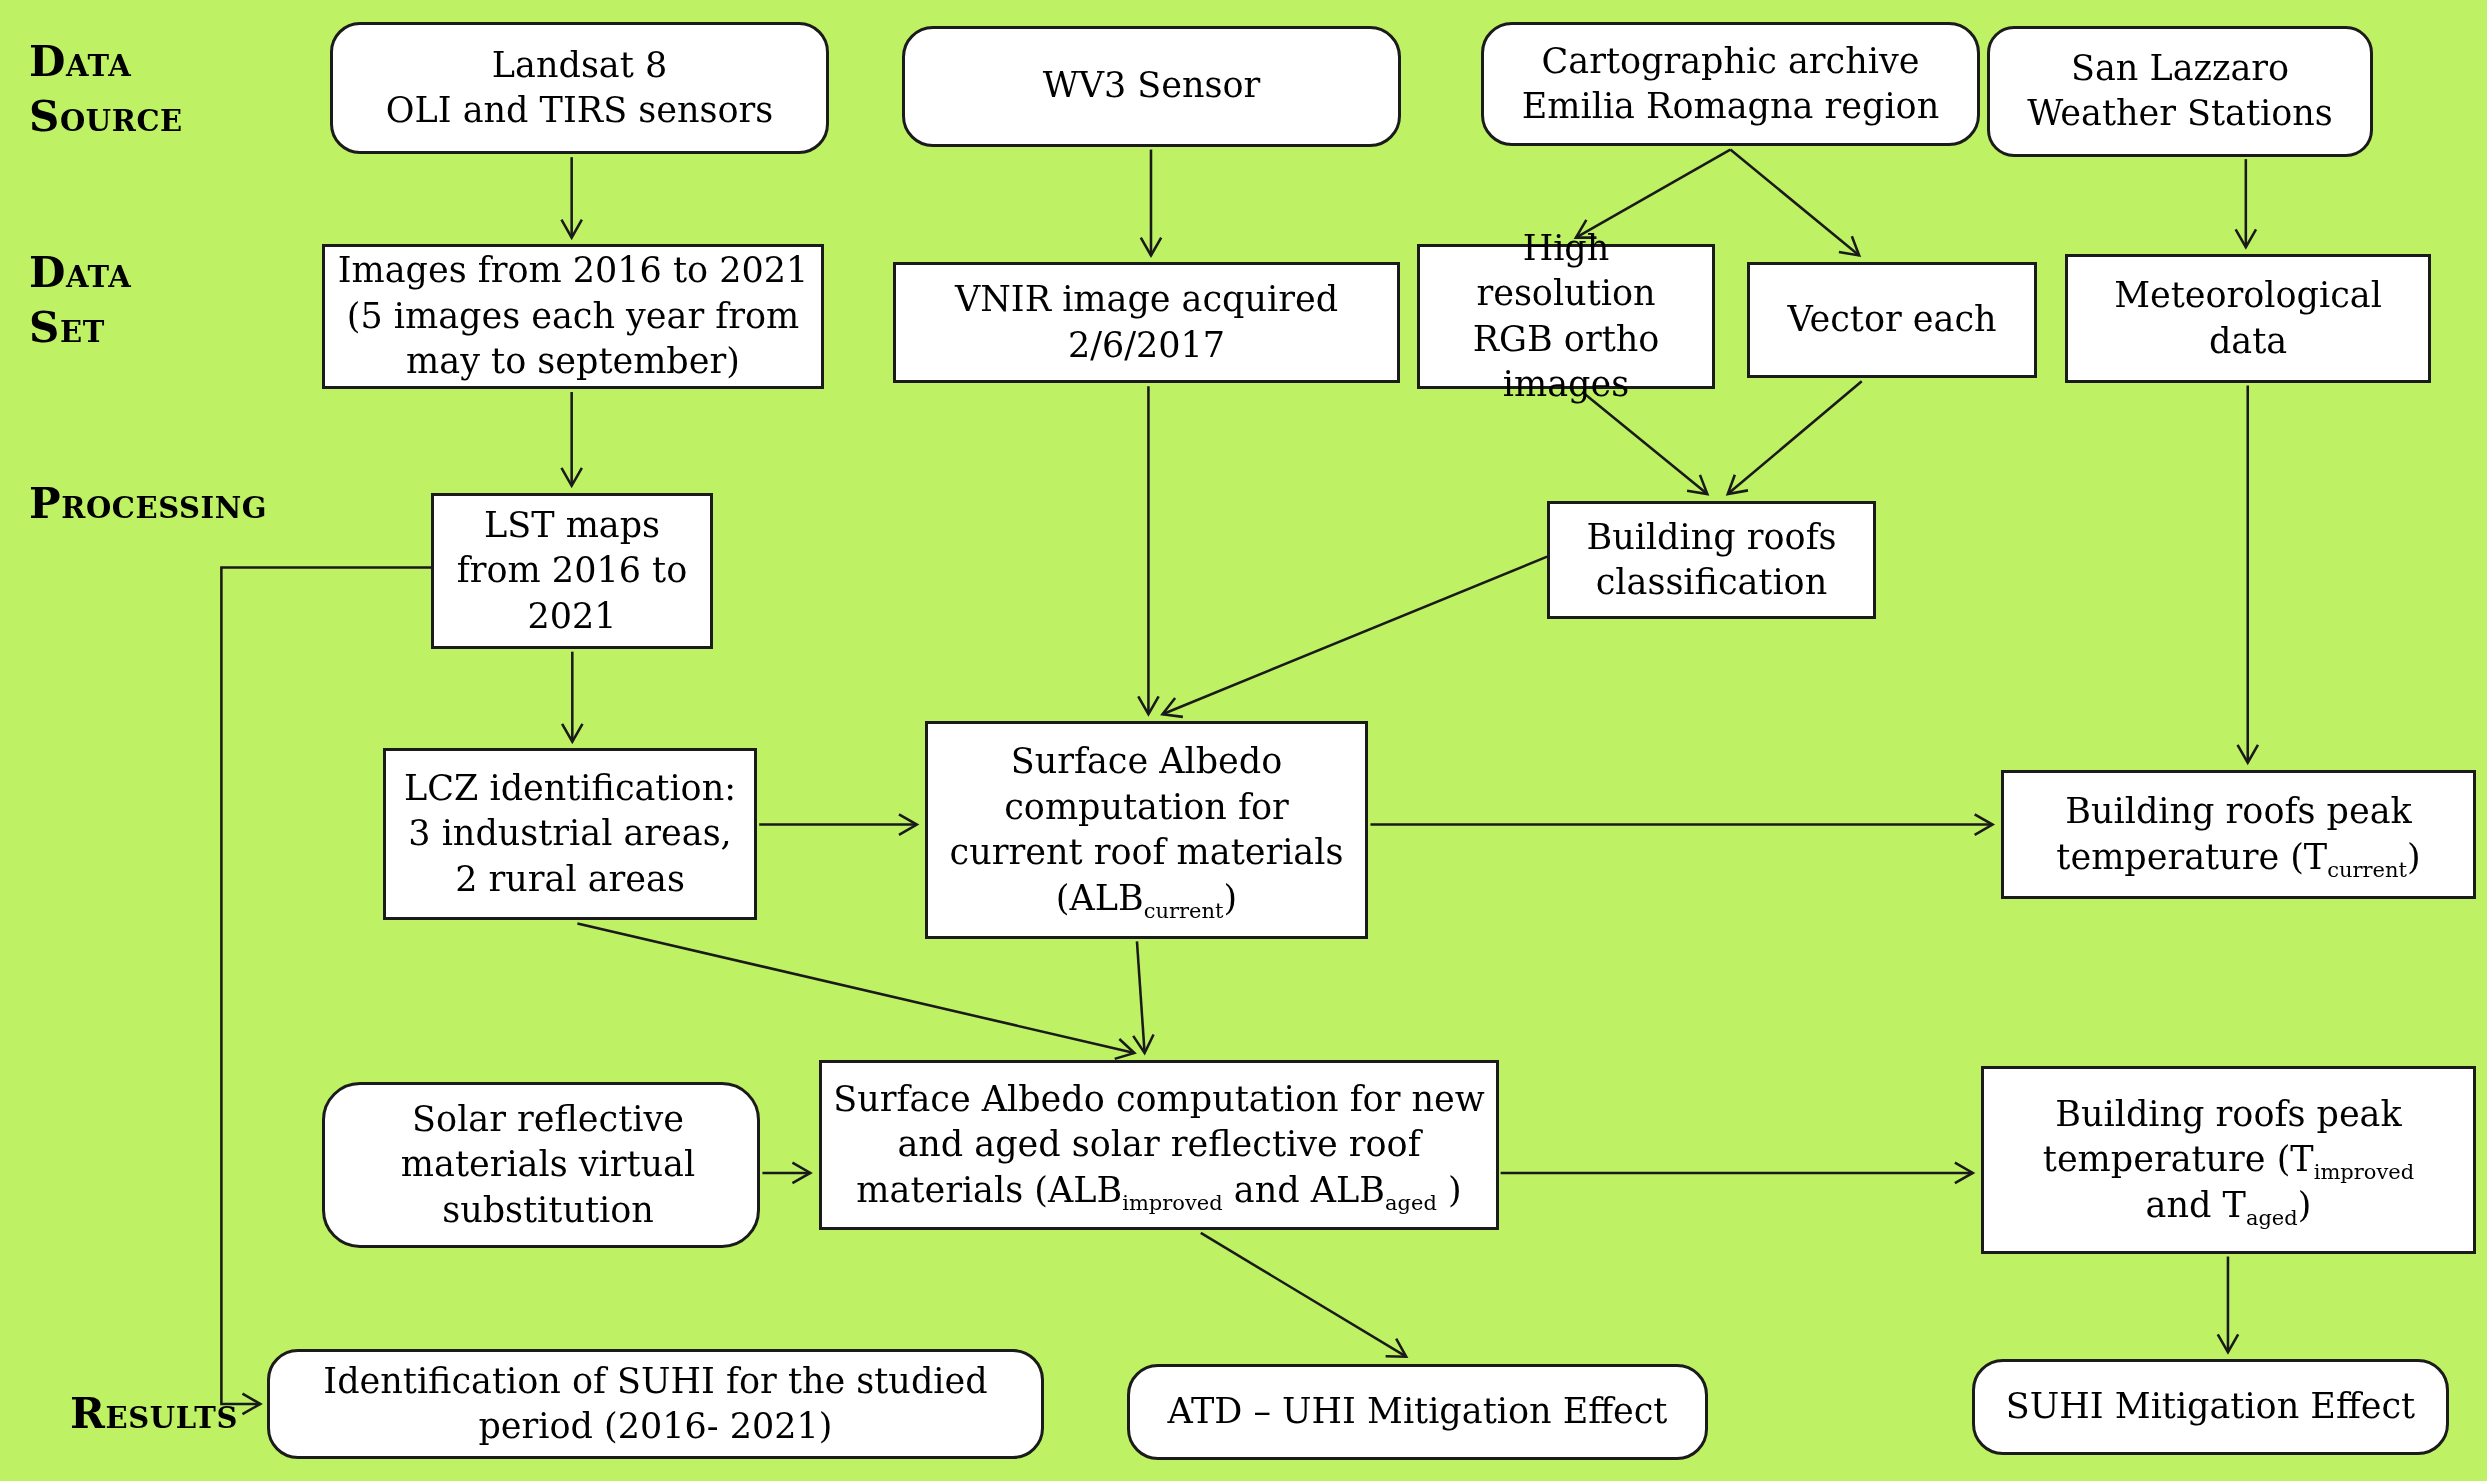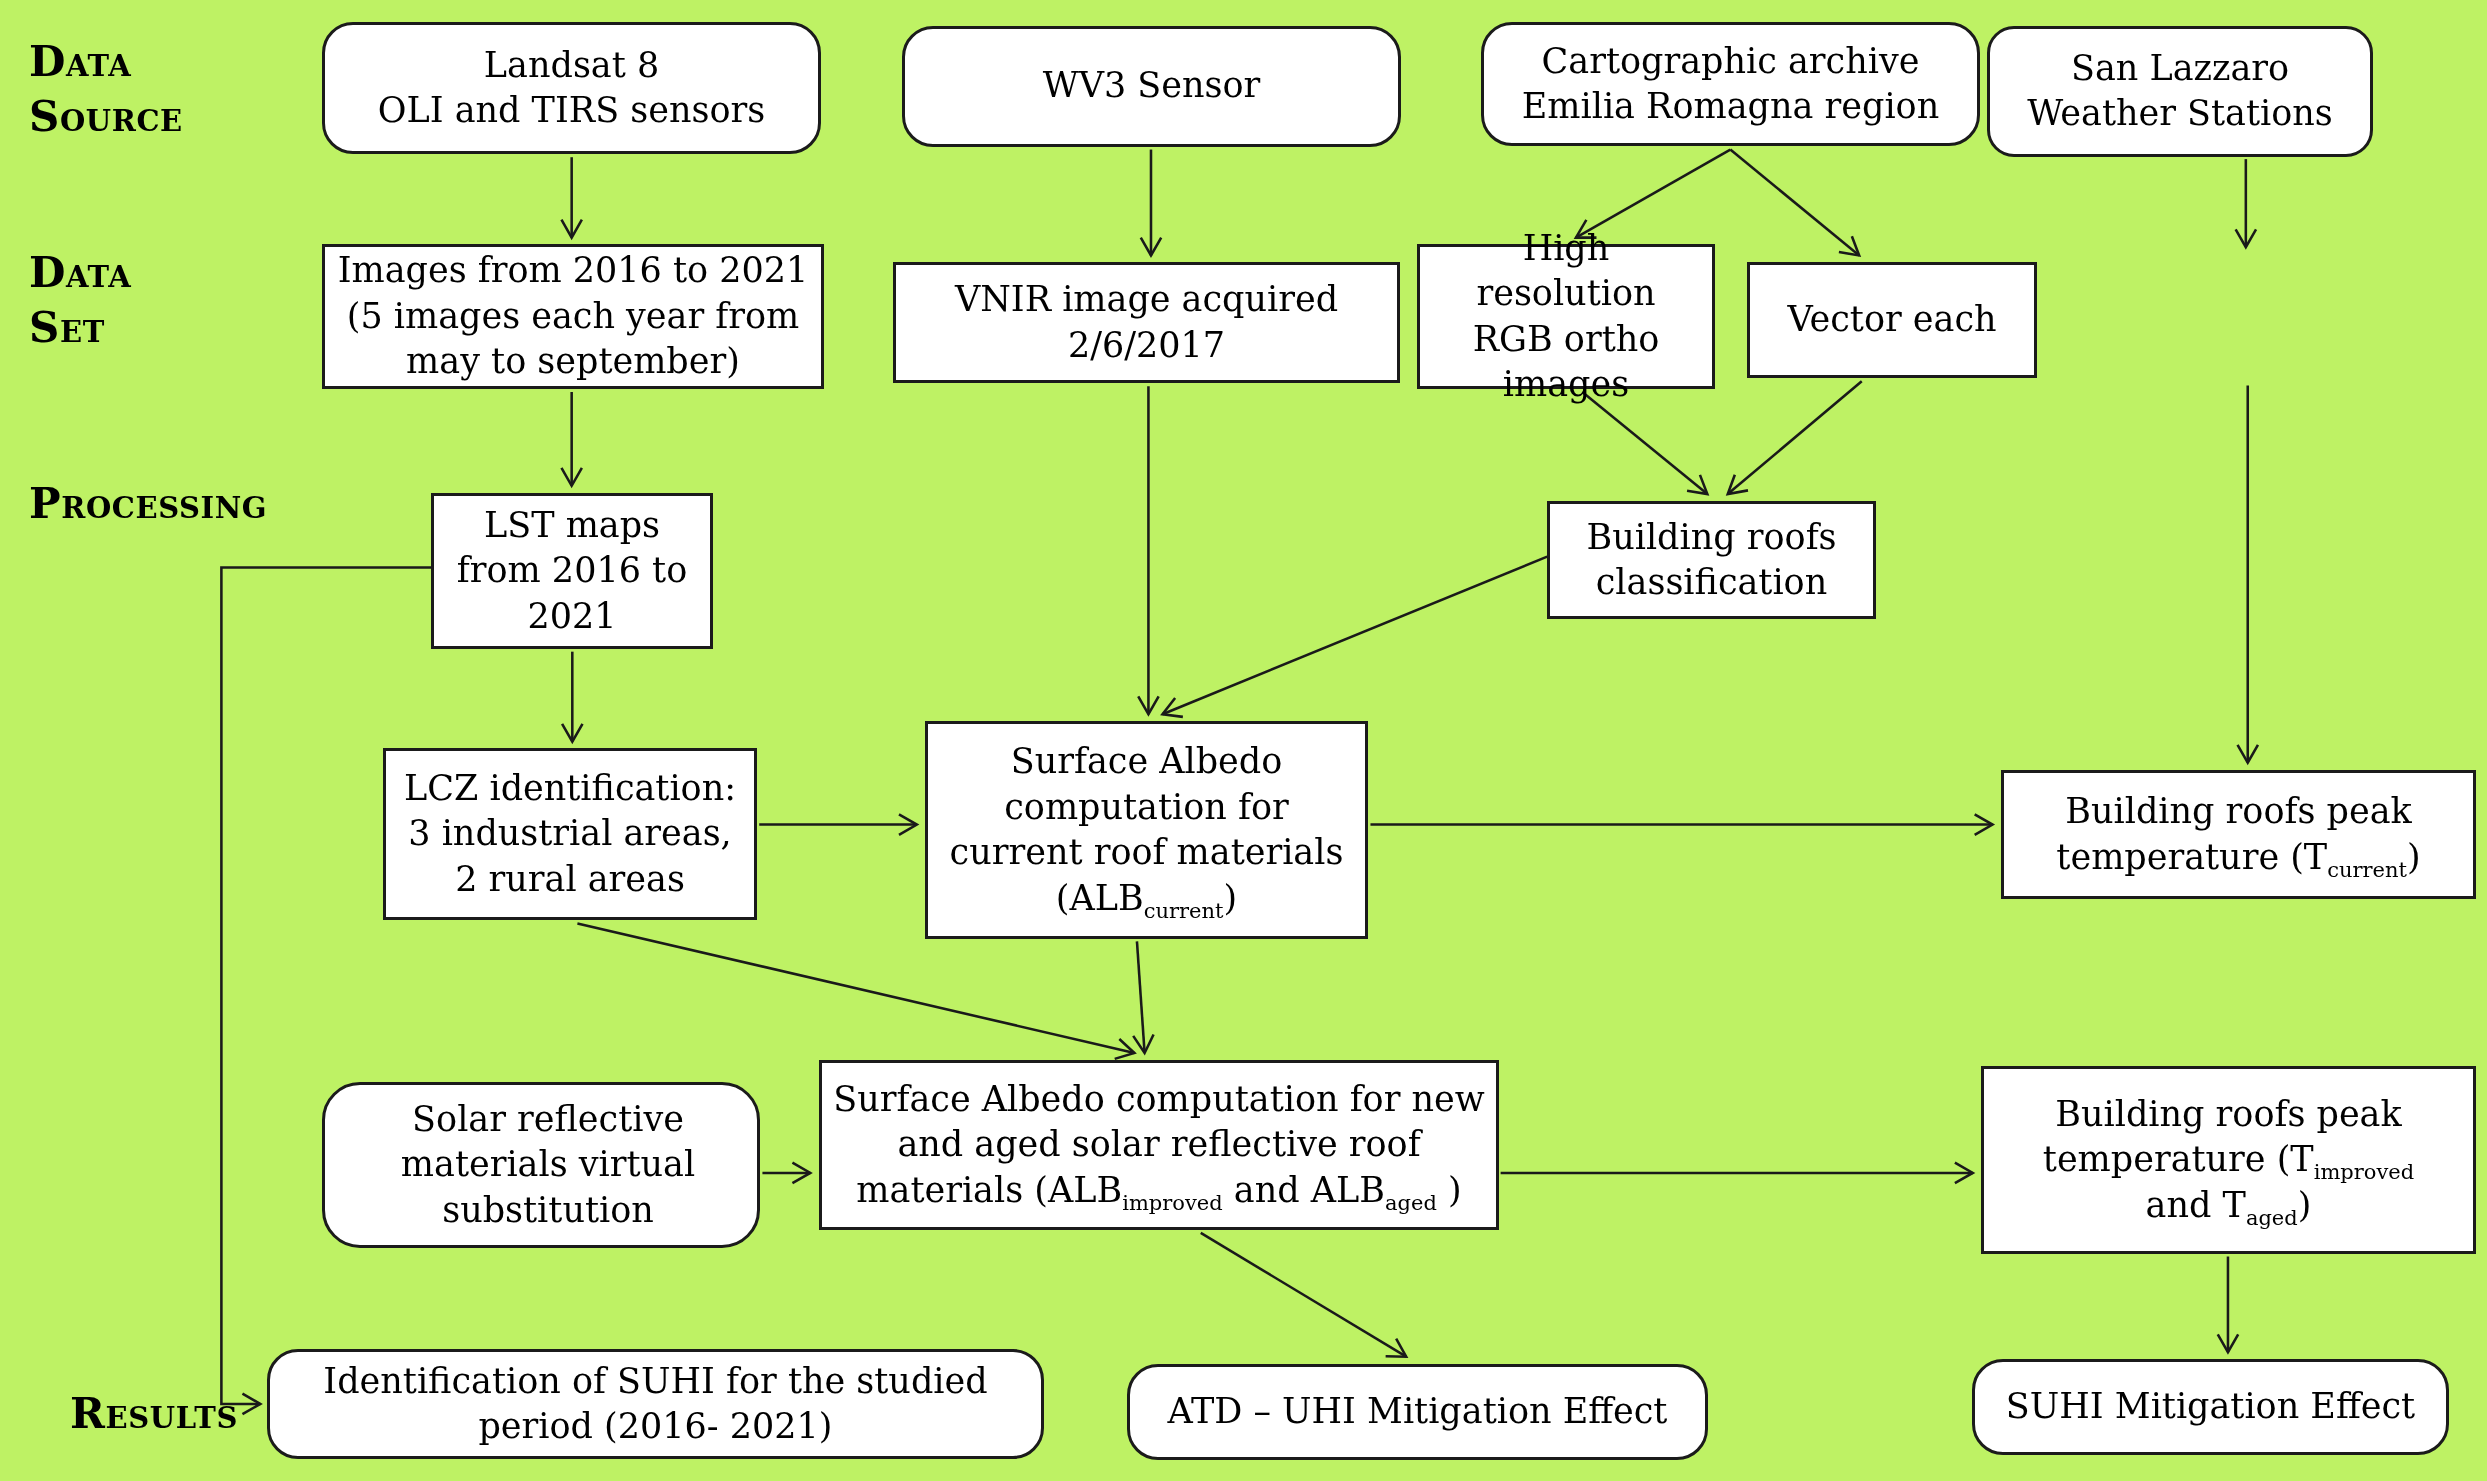--- a/index.html
+++ b/index.html
@@ -77,21 +77,21 @@
     </g>
   </svg>
 
   <div class="rl" style="left:29px; top:35px;">Data
 Source</div>
   <div class="rl" style="left:29px; top:246px;">Data
 Set</div>
   <div class="rl" style="left:29px; top:477px;">Processing</div>
   <div class="rl" style="left:70px; top:1351px;margin-top:36px;">Results</div>
 
-  <div class="bx rounded" style="left:322px; top:22px; width:499px; height:132px;">
+  <div class="bx rounded" style="left:330px; top:22px; width:499px; height:132px;border-radius:30px;">
     <span class="lbl">Landsat 8
 OLI and TIRS sensors</span>
   </div>
   <div class="bx rounded" style="left:902px; top:25.5px; width:499px; height:121px;">
     <span class="lbl">WV3 Sensor</span>
   </div>
   <div class="bx rounded" style="left:1481px; top:22px; width:499px; height:124px;">
     <span class="lbl">Cartographic archive
 Emilia Romagna region</span>
   </div>
@@ -109,20 +109,24 @@
     <span class="lbl">VNIR image acquired
 2/6/2017</span>
   </div>
   <div class="bx" style="left:1417px; top:244px; width:298px; height:145px;">
     <span class="lbl">High resolution
 RGB ortho
 images</span>
   </div>
   <div class="bx" style="left:1747px; top:262px; width:290px; height:116px;">
     <span class="lbl">Vector each</span>
+  </div>
+  <div class="bx" style="left:2065px; top:254px; width:366px; height:129px;">
+    <span class="lbl">Meteorological
+data</span>
   </div>
 
   <div class="bx" style="left:431px; top:493px; width:282px; height:156px;">
     <span class="lbl">LST maps
 from 2016 to
 2021</span>
   </div>
   <div class="bx" style="left:1547px; top:501px; width:329px; height:118px;">
     <span class="lbl">Building roofs
 classification</span>

